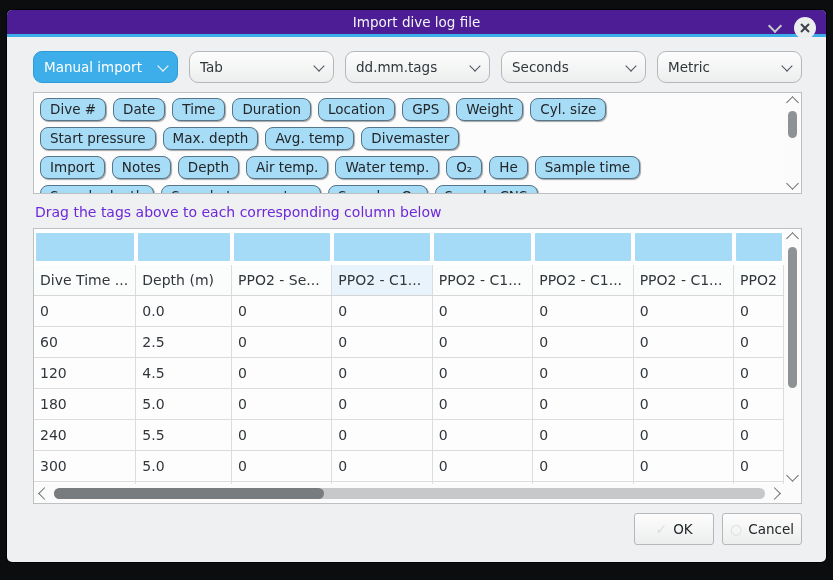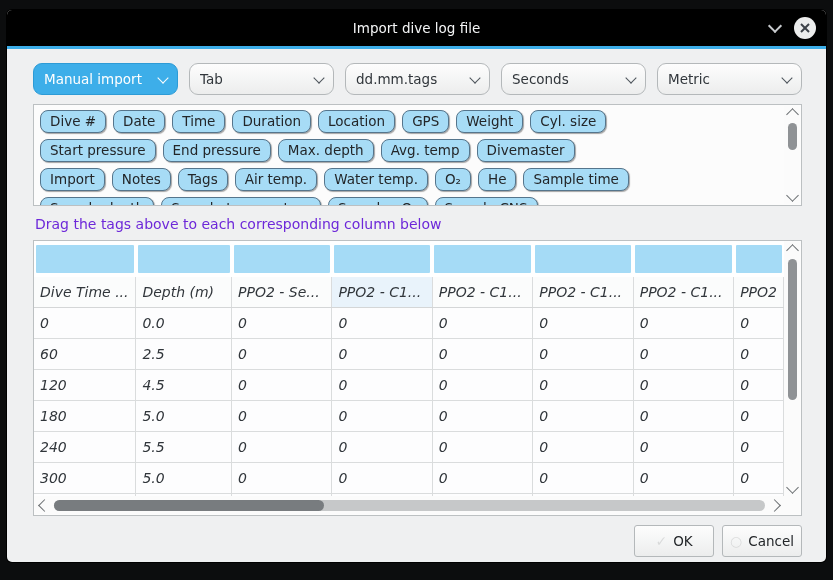--- a/index.html
+++ b/index.html
@@ -1,20 +1,20 @@
 <!DOCTYPE html>
 <html><head>
 <meta charset="utf-8">
 <style>
   html,body{margin:0;padding:0;background:#0c0d0e;font-family:"DejaVu Sans","Liberation Sans",sans-serif;}
   .screen{position:relative;width:833px;height:580px;background:#0c0d0e;overflow:hidden;}
   .window{position:absolute;left:7px;top:10px;width:819px;height:552px;background:#eff0f1;
           border-radius:5px;overflow:hidden;box-shadow:0 0 0 1px #000;}
   
-  .titlebar{height:36px;background:#000000;display:flex;align-items:center;position:relative;}
+  .titlebar{height:24px;background:#4c1d95;display:flex;align-items:center;position:relative;}
   .titlebar .title{flex:1;text-align:center;color:#f4f5f6;font-size:13.5px;}
   .tb-right{position:absolute;right:10px;top:0;height:36px;display:flex;align-items:center;gap:14px;}
   .chev{display:inline-block;width:8px;height:8px;border-right:2px solid #c8cbce;border-bottom:2px solid #c8cbce;transform:rotate(45deg);margin-top:-4px;}
   .closebtn{width:22px;height:22px;border-radius:50%;background:#eceded;display:flex;align-items:center;justify-content:center;cursor:pointer;}
   .accent{height:3px;background:#3daee9;}
   
   .content{padding:14px 24px 0 26px;}
   
   .dd-row{display:flex;gap:11px;margin-bottom:9px;}
   .combo{flex:1;height:30px;border:1px solid #b4b8ba;border-radius:9px;
@@ -35,21 +35,21 @@
   .vsb{position:absolute;top:1px;right:1px;width:16px;background:#fbfbfb;display:flex;flex-direction:column;align-items:center;}
   .vsb .sb-arrow{width:8px;height:8px;border-right:1.7px solid #6a6e71;border-bottom:1.7px solid #6a6e71;flex:none;margin:4px 0;}
   .arr-up{transform:rotate(-135deg);}
   .arr-down{transform:rotate(45deg);}
   .vsb .track{flex:1;width:9px;position:relative;}
   .vsb .thumb{position:absolute;left:0;width:9px;border-radius:5px;background:#8f9295;}
   
   .instruction{font-size:14px;color:#6d28d9;margin:10px 0 8px 2px;}
   
   .table-panel{position:relative;height:274px;background:#fcfcfc;border:1px solid #bcc0c2;overflow:hidden;}
-  .tbl-clip{position:absolute;left:0;top:0;right:17px;bottom:19px;overflow:hidden;background:#0369a1;font-style:italic;}
+  .tbl-clip{position:absolute;left:0;top:0;right:17px;bottom:19px;overflow:hidden;background:#0369a1;}
   table.grid{border-collapse:collapse;table-layout:fixed;}
   .grid td{padding:0 6px;font-size:14px;color:#31363b;height:30px;border-right:1px solid #dadcdd;border-bottom:1px solid #dadcdd;white-space:nowrap;overflow:hidden;background:#fdfdfe;}
   .grid tr.droprow td{border:none;background:#fff;height:32px;padding:2px;}
   .droprow .dropcell{height:28px;background:#a5dbf6;border-radius:1px;}
   .grid tr.headrow td{background:#fbfcfc;border-bottom:1px solid #d4d6d7;font-size:14px;}
   .grid tr.headrow td.tint{background:#e9f3fb;}
   .grid tr.partial td{height:9px;border-bottom:none;}
   
   .hsb{position:absolute;left:1px;right:17px;bottom:1px;height:18px;background:#fbfbfb;display:flex;align-items:center;}
   .hsb .sb-arrow{width:8px;height:8px;border-right:1.7px solid #6a6e71;border-bottom:1.7px solid #6a6e71;flex:none;margin:0 5px;}
@@ -117,29 +117,28 @@
               <span class="tag">Date</span>
               <span class="tag">Time</span>
               <span class="tag">Duration</span>
               <span class="tag">Location</span>
               <span class="tag">GPS</span>
               <span class="tag">Weight</span>
               <span class="tag">Cyl. size</span>
             </div>
             <div class="tag-row">
               <span class="tag">Start pressure</span>
-              <span class="tag">End pressure</span>
               <span class="tag">Max. depth</span>
               <span class="tag">Avg. temp</span>
               <span class="tag">Divemaster</span>
             </div>
             <div class="tag-row">
               <span class="tag">Import</span>
               <span class="tag">Notes</span>
-              <span class="tag">Tags</span>
+              <span class="tag">Depth</span>
               <span class="tag">Air temp.</span>
               <span class="tag">Water temp.</span>
               <span class="tag">O₂</span>
               <span class="tag">He</span>
               <span class="tag">Sample time</span>
             </div>
             <div class="tag-row">
               <span class="tag">Sample depth</span>
               <span class="tag">Sample temperature</span>
               <span class="tag">Sample pO₂</span>

